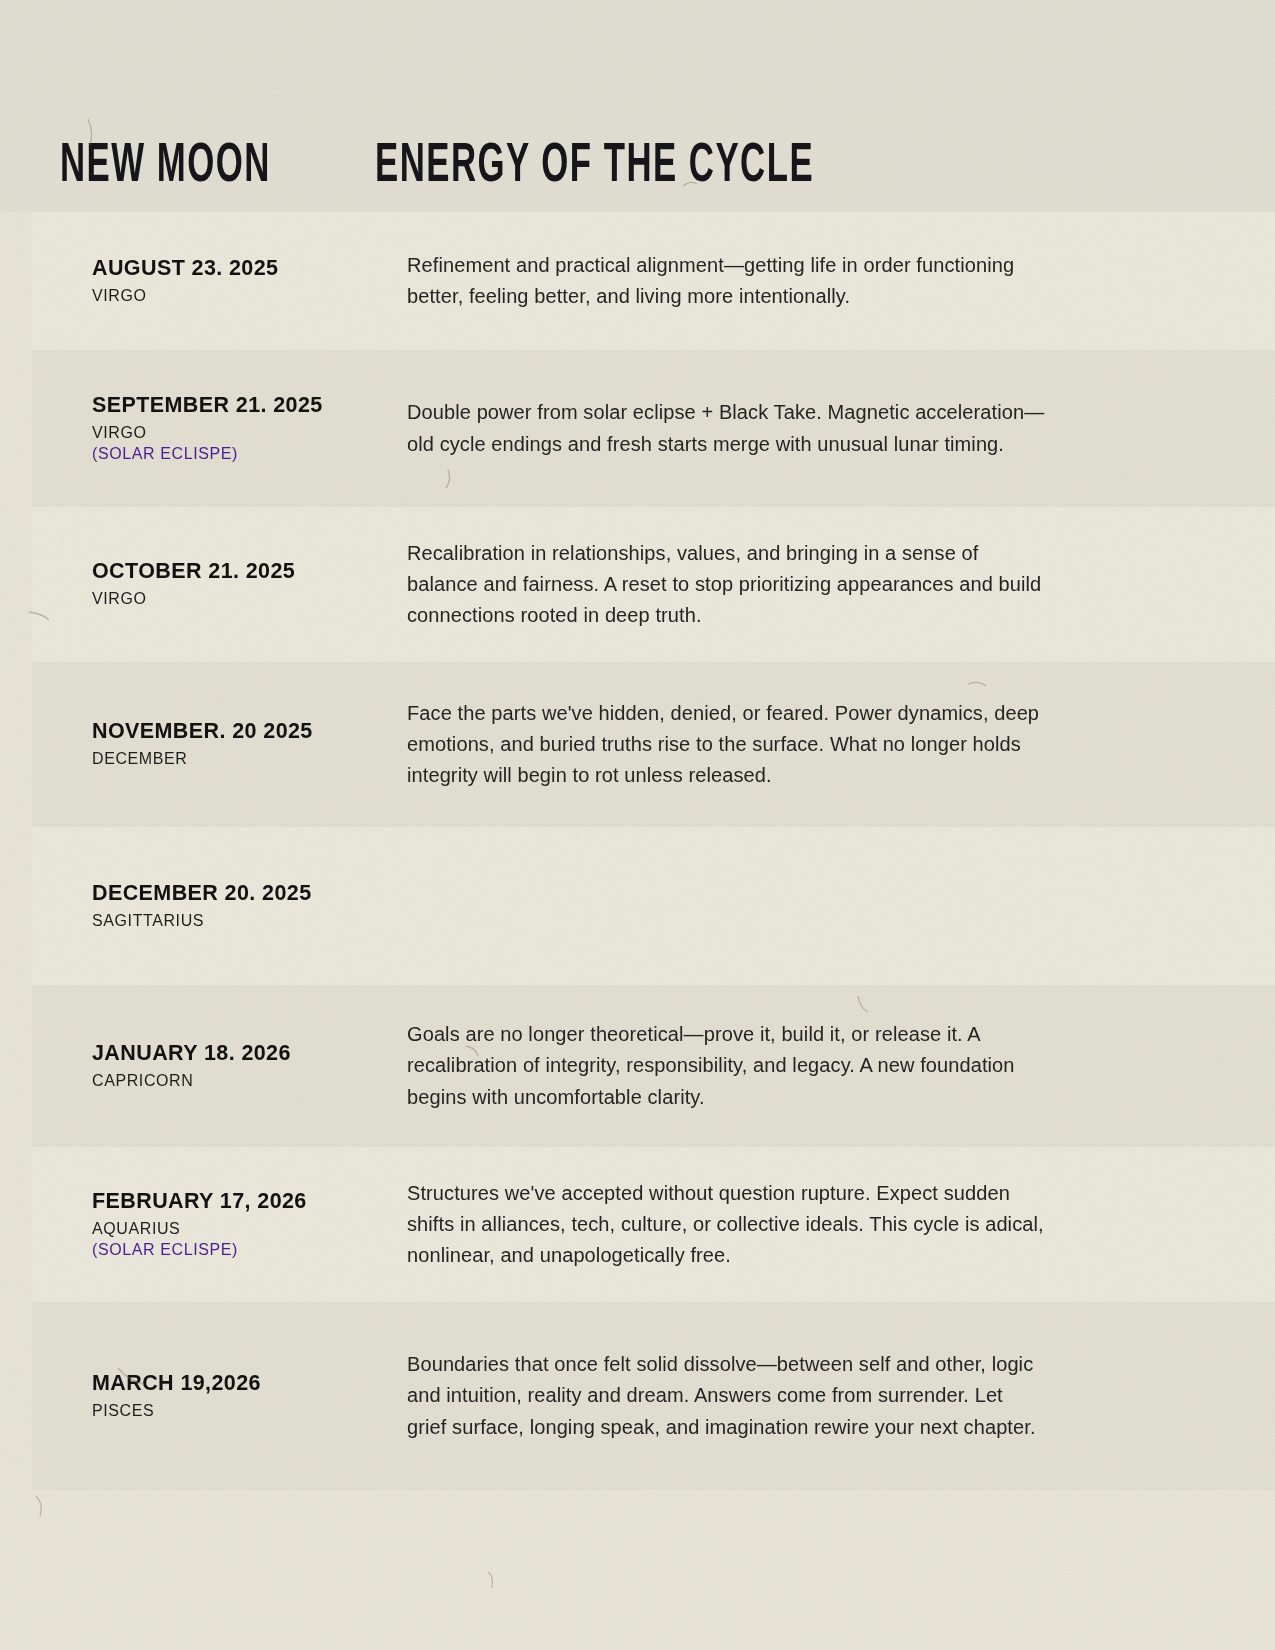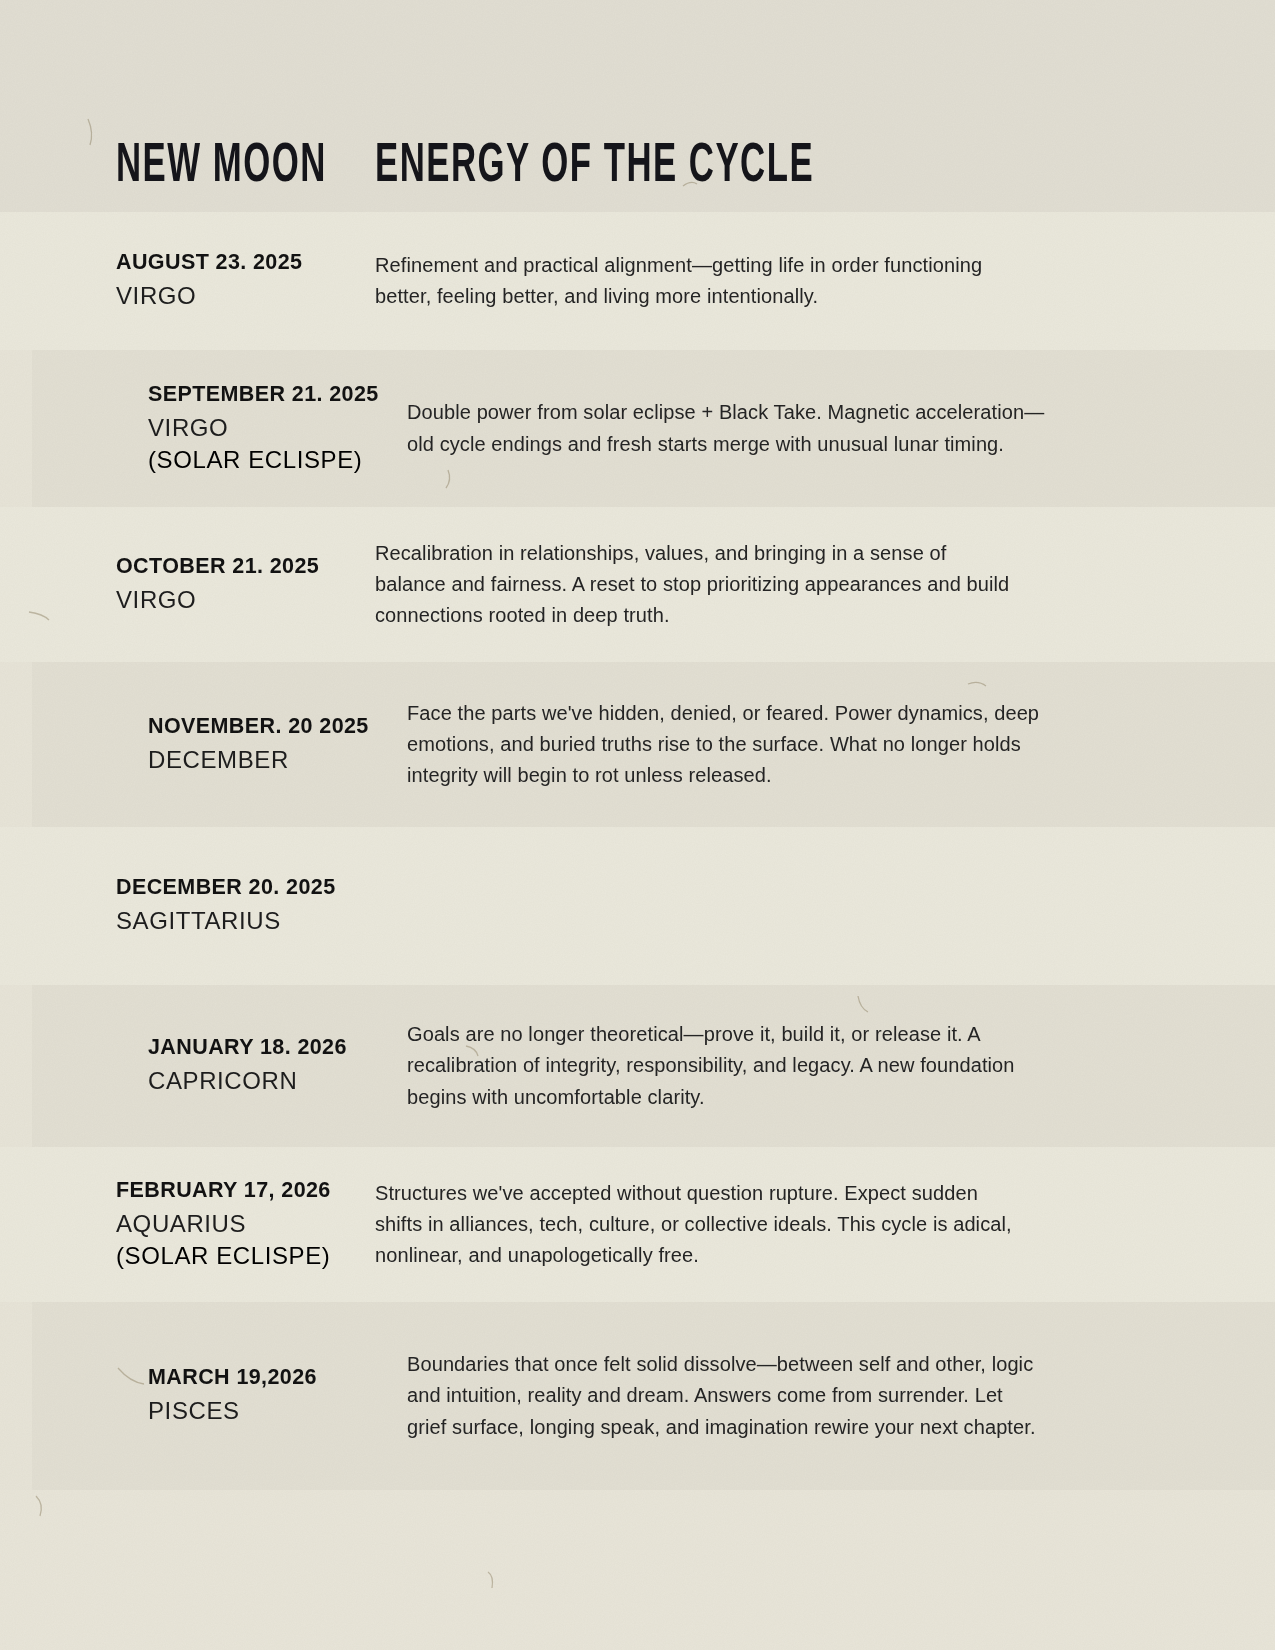--- a/index.html
+++ b/index.html
@@ -11,28 +11,28 @@
     color:#1b1b1b;
     overflow:hidden;
   }
   .grain{
     position:absolute;inset:0;width:100%;height:100%;
     pointer-events:none;opacity:.18;mix-blend-mode:multiply;
   }
   .fibers{position:absolute;inset:0;pointer-events:none;}
   .band{position:relative;box-sizing:border-box;display:flex;align-items:center;}
   .band-header{background:#e1ded3;height:212px;align-items:flex-end;padding-bottom:18px;}
-  .band-light{background:#eae8dc;}
+  .band-light{background:#eae8dc;margin-left:32px;}
   .band-dark{background:#e2dfd3;margin-left:32px;}
   .band-footer{background:#e8e5d9;flex:1;height:160px;}
 
   .col-left{
     box-sizing:border-box;
     width:375px;
-    padding-left:116px;
+    padding-left:60px;
     flex:0 0 auto;
   }
   .col-right{
     box-sizing:border-box;
     width:660px;
     padding-right:20px;
     flex:0 0 auto;
   }
   .header-title{
     display:inline-block;
@@ -47,31 +47,31 @@
   .header-title.right{transform-origin:left bottom;}
   .row-date{
     font-size:21.5px;
     font-weight:700;
     letter-spacing:.4px;
     color:#121212;
     margin-bottom:5px;
     white-space:nowrap;
   }
   .row-sign{
-    font-size:24px;
+    font-size:16px;
     font-weight:400;
     letter-spacing:.6px;
     color:#1d1d1d;
     line-height:1.3;
   }
   .row-note{
-    font-size:24px;
+    font-size:16px;
     font-weight:400;
     letter-spacing:.6px;
-    color:#000000;
+    color:#4c1d95;
     line-height:1.3;
   }
   .row-note:empty{display:none;}
   .row-desc{
     font-size:20px;
     line-height:1.56;
     color:#242424;
     letter-spacing:.1px;
   }
 </style>

